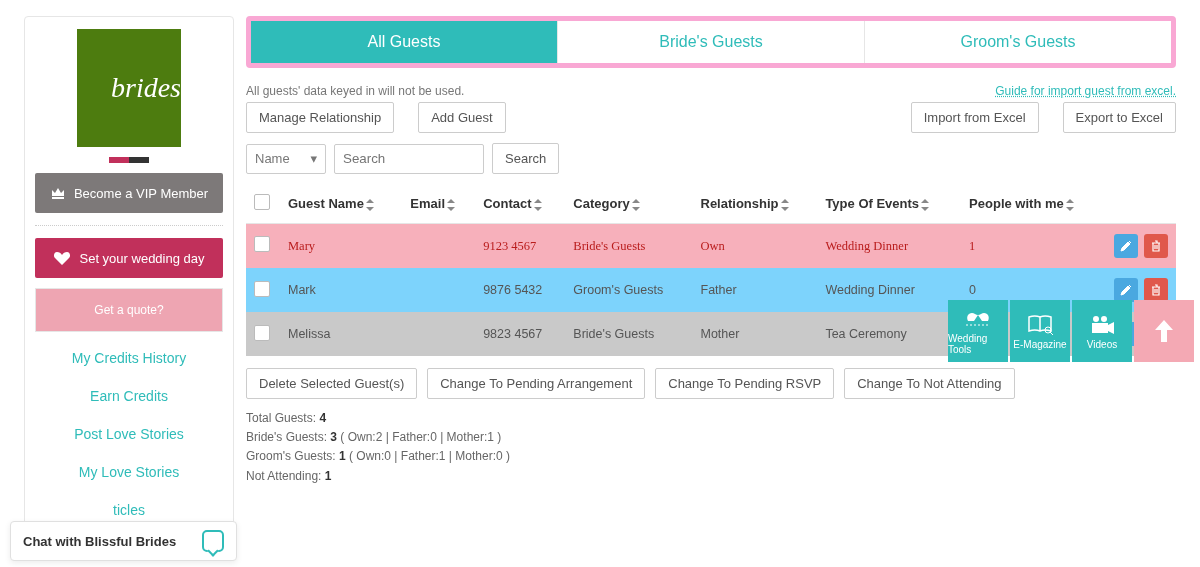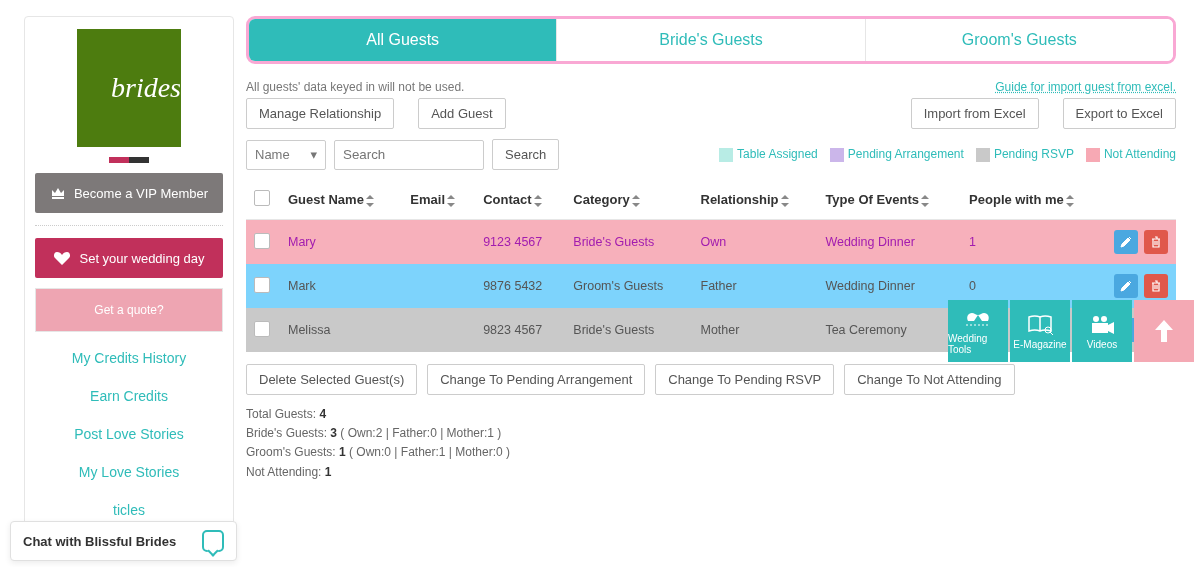--- a/index.html
+++ b/index.html
@@ -17,42 +17,42 @@
   .hr { width:100%; height:0; border-top:1px dotted #ccc; margin:2px 0; }
   .side-quote { width:100%; display:flex; border:1px solid #e6e6e6; }
   .side-quote .left { flex:1; background:#eea5b2; color:#fff; display:flex; align-items:center; justify-content:center; font-size:12px; height:42px; }
   .side-quote .right { flex:1; background:#fff; color:#c1305b; display:flex; flex-direction:column; align-items:center; justify-content:center; font-size:11px; height:42px; font-weight:bold; }
   .side-quote .right .top { font-size:13px; }
   .side-links { width:100%; display:flex; flex-direction:column; align-items:center; gap:22px; margin-top:8px; }
   .side-links a { color:#2fbcb9; font-weight:normal; font-size:14px; text-decoration:none; }
 
   
   .main { flex:1; }
-  .tabs { display:flex; border:3px solid #f9a8d4; border-radius:9px; overflow:hidden; }
+  .tabs { display:flex; border:5px solid #f9a8d4; border-radius:4px; overflow:hidden; }
   .tab { flex:1; height:42px; display:flex; align-items:center; justify-content:center; font-size:16px; color:#2fbcb9; background:#fff; }
   .tab + .tab { border-left:1px solid #e6e6e6; }
   .tab.active { background:#2fbcb9; color:#fff; }
   .note { margin:16px 0 4px 0; color:#777; font-size:12px; }
   .bar1 { display:flex; align-items:center; gap:24px; }
   .btn { border:1px solid #ccc; background:#fff; color:#555; padding:7px 12px; font-size:13px; border-radius:2px; white-space:nowrap; }
   .import-link { color:#2fbcb9; font-size:12px; margin-left:auto; text-decoration:underline dotted; }
   .bar2 { display:flex; align-items:center; gap:8px; margin-top:10px; }
   .select { border:1px solid #ccc; height:30px; width:80px; display:flex; align-items:center; padding:0 8px; justify-content:space-between; color:#777; border-radius:2px; }
   .search-input { border:1px solid #ccc; height:30px; width:150px; padding:0 8px; color:#777; border-radius:2px; }
   .legend { display:flex; align-items:center; gap:12px; margin-left:auto; font-size:12px; color:#2fbcb9; }
   .sw { width:14px; height:14px; display:inline-block; margin-right:4px; vertical-align:middle; }
   .sw.teal{background:#b8ece5;} .sw.purple{background:#cbb6ea;} .sw.grey{background:#c9c9c9;} .sw.pink{background:#f7a9b4;}
 
   
   .table { width:100%; margin-top:10px; border-collapse:collapse; }
   .table th { text-align:left; font-size:13px; font-weight:bold; color:#333; padding:10px 8px; border-bottom:1px solid #e6e6e6; position:relative; }
   .sort { display:inline-block; vertical-align:middle; margin-left:2px; }
   .sort svg{display:block;}
   .table td { padding:10px 8px; font-size:12.5px; color:#555; }
-  .row-pink{ background:#f7b0bb; } .row-pink td{ color:#a21caf;}
+  .row-pink{ background:#f7b0bb; } .row-pink td{ color:#b91c1c;font-family:Liberation Serif, serif;}
   .row-purple{ background:#7dd3fc; }
   .row-grey{ background:#c9c9c9; }
   .chk { width:16px; height:16px; border:1px solid #bbb; background:#fff; border-radius:2px; display:inline-block; }
   .act { display:flex; gap:6px; justify-content:flex-end; }
   .icon-btn { width:24px; height:24px; border-radius:3px; display:flex; align-items:center; justify-content:center; }
   .icon-btn.blue{background:#4aa8e0;} .icon-btn.red{background:#e0584b;}
 
   
   .actions { display:flex; gap:10px; margin-top:12px; }
   .summary { margin-top:10px; color:#666; line-height:1.6; font-size:12px; }
@@ -128,26 +128,20 @@
       </div>
     </div>
 
     <div class="bar2">
       <div class="select">
         <span>Name</span>
         <span>▾</span>
       </div>
       <input class="search-input" placeholder="Search" style="">
       <button class="btn">Search</button>
-      <div class="legend">
-        <span><span class="sw teal"></span><span>Table Assigned</span></span>
-        <span><span class="sw purple"></span><span>Pending Arrangement</span></span>
-        <span><span class="sw grey"></span><span>Pending RSVP</span></span>
-        <span><span class="sw pink"></span><span>Not Attending</span></span>
-      </div>
     </div>
 
     <table class="table">
       <thead>
         <tr>
           <th style="width:34px;"><span class="chk"></span></th>
           <th><span>Guest Name</span><span class="sort"><svg width="8" height="12">
                   <path d="M4 0 L8 4 H0 Z M4 12 L0 8 H8 Z" fill="#888"></path>
                 </svg></span></th>
           <th><span>Email</span><span class="sort"><svg width="8" height="12">

